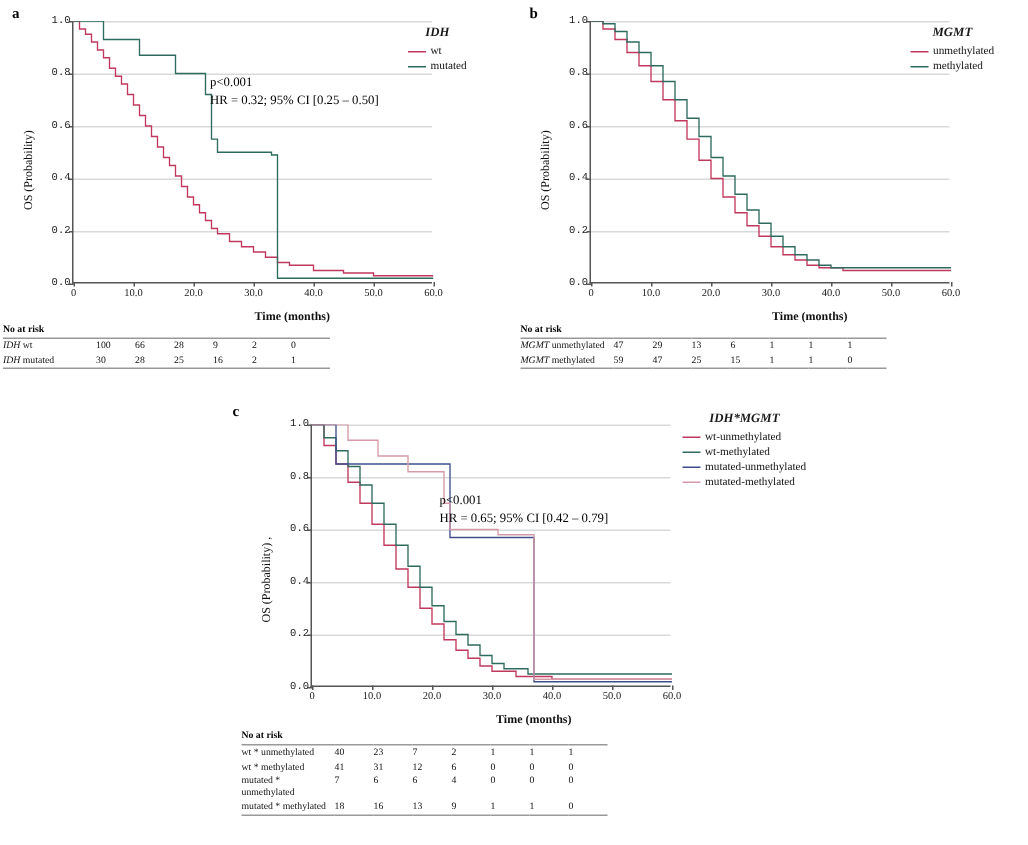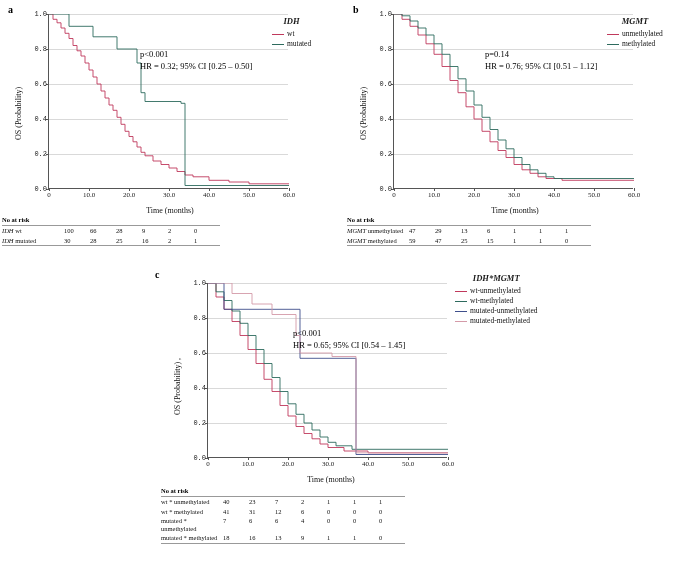--- a/index.html
+++ b/index.html
@@ -70,21 +70,22 @@
     color:#111;
     transform-origin:0 0;
     transform:rotate(-90deg);
     white-space:nowrap;
   }
   .axis-label-x{
     position:absolute;
     font-size:8px;
     color:#111;
     white-space:nowrap;
-    text-align:center;
+    text-align:right;
+    font-weight:bold;
   }
   .legend{
     position:absolute;
     font-size:7.5px;
     line-height:10px;
   }
   .legend-title{
     font-style:italic;
     font-weight:bold;
     font-size:8.5px;
@@ -290,24 +291,20 @@
     <div class="legend-row">
       <span class="legend-swatch" style="border-top-color:#c0395c;"></span>
       <span class="legend-label">unmethylated</span>
     </div>
     <div class="legend-row">
       <span class="legend-swatch" style="border-top-color:#2e6b5e;"></span>
       <span class="legend-label">methylated</span>
     </div>
   </div>
 
-  <div class="stats" style="left:140px;top:48px;">
-    <div>p=0.14</div>
-    <div>HR = 0.76; 95% CI [0.51 – 1.12]</div>
-  </div>
 
   <div class="risk" style="left:2px;top:216px;">
     <div class="risk-title">No at risk</div>
     <table>
       <tbody>
           <tr>
         <td class="rowlabel"><span class="italic">MGMT</span><span> unmethylated</span></td>
         <td class="num">47</td>
         <td class="num">29</td>
         <td class="num">13</td>
@@ -393,21 +390,21 @@
       <span class="legend-label">mutated-unmethylated</span>
     </div>
     <div class="legend-row">
       <span class="legend-swatch" style="border-top-color:#d49aa8;"></span>
       <span class="legend-label">mutated-methylated</span>
     </div>
   </div>
 
   <div class="stats" style="left:138px;top:62px;">
     <div>p&lt;0.001</div>
-    <div>HR = 0.65; 95% CI [0.54 – 1.45]</div>
+    <div>HR = 0.65; 95% CI [0.42 – 0.79]</div>
   </div>
 
   <div class="risk" style="left:6px;top:222px;">
     <div class="risk-title">No at risk</div>
     <table>
       <tbody>
           <tr>
         <td class="rowlabel">wt * unmethylated</td>
         <td class="num">40</td>
         <td class="num">23</td>

